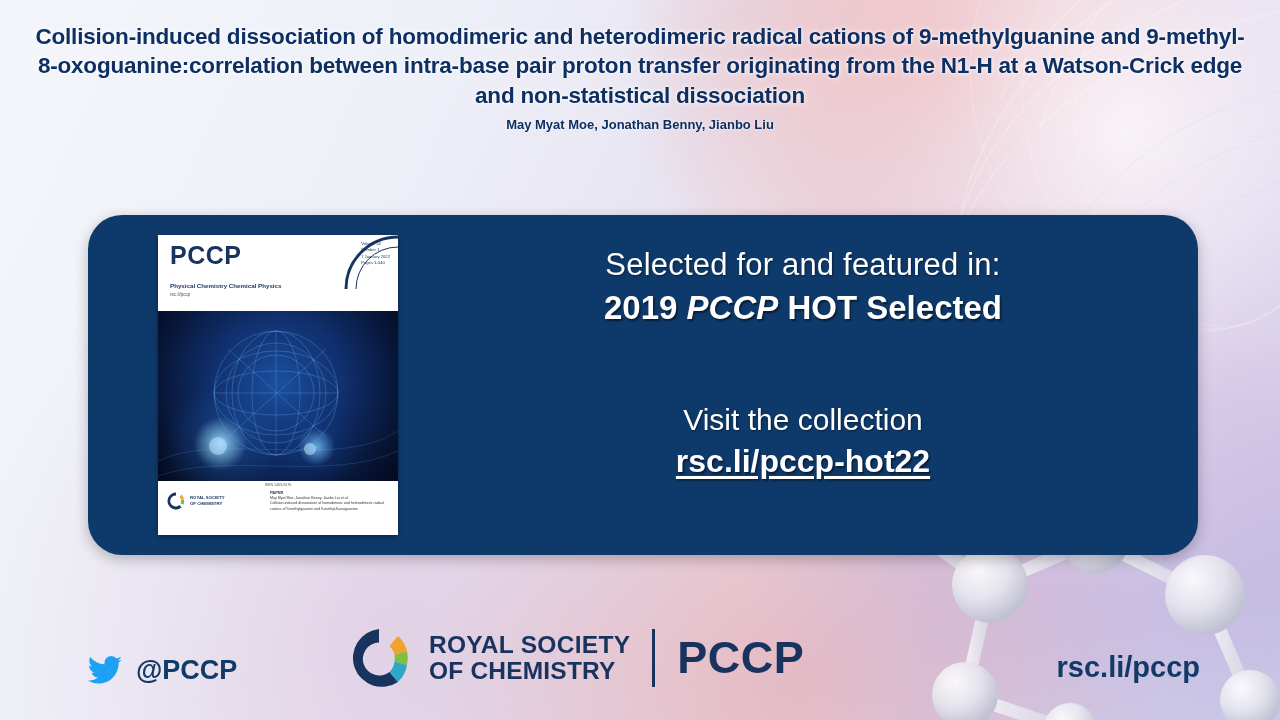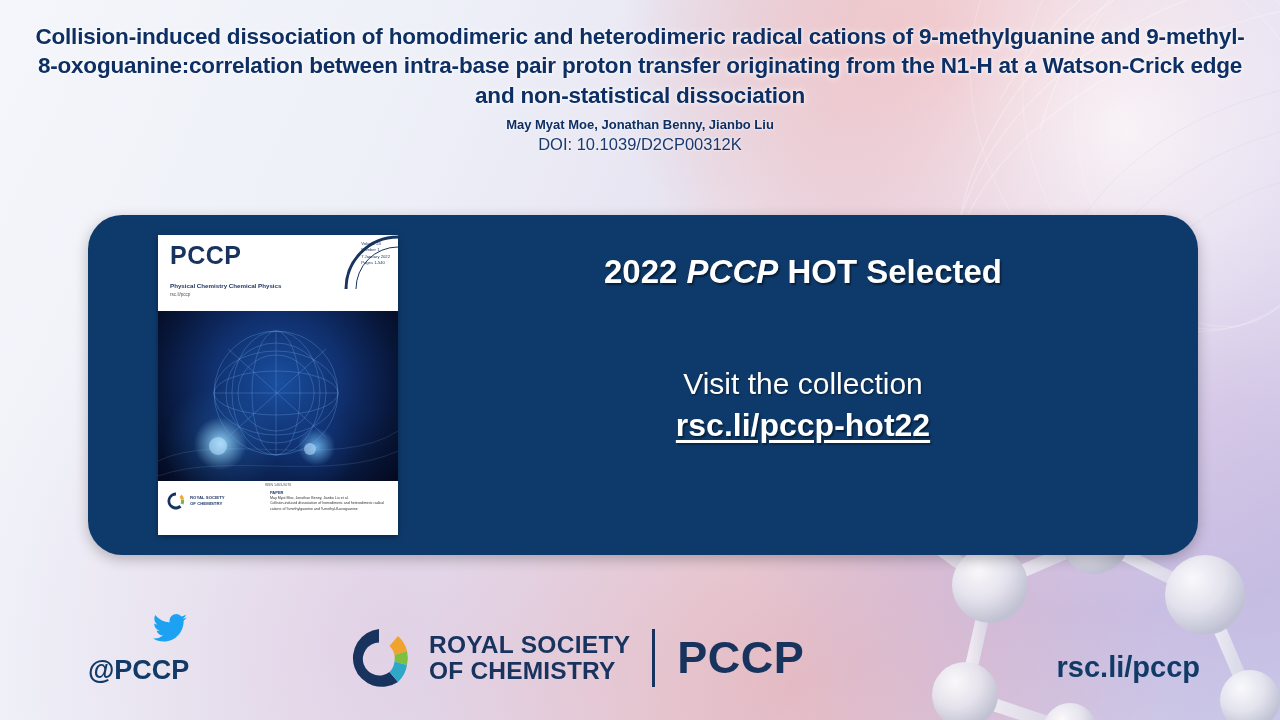--- a/index.html
+++ b/index.html
@@ -187,21 +187,21 @@
     cursor: pointer;
   }
 
   
   .footer {
     position: absolute; left: 0; bottom: 34px; width: 1280px;
     display: flex; align-items: center;
   }
   .twitter {
     position: absolute; left: 88px; bottom: 0;
-    display: flex; align-items: flex-end; gap: 12px; flex-direction: column;
+    display: flex; align-items: flex-start; gap: 12px;
   }
   .tw-icon { width: 36px; height: 30px; }
   .tw-icon svg { width: 100%; height: 100%; }
   .tw-handle { font-size: 27px; font-weight: bold; color: #123a66; }
 
   .rsc-lockup {
     position: absolute; left: 345px; bottom: -6px;
     display: flex; align-items: center; gap: 16px;
   }
   .rsc-ring { width: 68px; height: 68px; }
@@ -274,21 +274,20 @@
         <circle cx="360" cy="45" r="26" fill="url(#ball)"></circle>
         <circle cx="500" cy="300" r="30" fill="url(#ball)"></circle>
         <circle cx="320" cy="330" r="27" fill="url(#ball)"></circle>
       </g>
     </svg>
   </div>
 
   <div class="header">
     <div class="title">Collision-induced dissociation of homodimeric and heterodimeric radical cations of 9-methylguanine and 9-methyl-8-oxoguanine:correlation between intra-base pair proton transfer originating from the N1-H at a Watson-Crick edge and non-statistical dissociation</div>
     <div class="authors">May Myat Moe, Jonathan Benny, Jianbo Liu</div>
-    <div class="doi">DOI: 10.1039/D2CP00312K</div>
   </div>
 
   <div class="panel">
     <div class="panel-inner">
 
       <div class="cover">
         <div class="cover-top">
           <div class="cover-arc">
             <svg viewBox="0 0 58 58" xmlns="http://www.w3.org/2000/svg">
               <path d="M58,2 A52,52 0 0 0 6,54" fill="none" stroke="#17335e" stroke-width="3"></path>
@@ -343,22 +342,23 @@
           </div>
           <div class="cover-paper">
             <b>PAPER</b><br>
             <span style="white-space: pre-line;">May Myat Moe, Jonathan Benny, Jianbo Liu et al.
 Collision-induced dissociation of homodimeric and heterodimeric radical cations of 9-methylguanine and 9-methyl-8-oxoguanine</span>
           </div>
         </div>
       </div>
 
       <div class="panel-text">
+        <div class="sel-line">Selected for and featured in:</div>
         <div class="hot-line">
-          <span>2022 </span><span class="it">PCCP</span><span> HOT Selected</span>
+          <span>2019 </span><span class="it">PCCP</span><span> HOT Selected</span>
         </div>
         <div class="visit">Visit the collection</div>
         <a class="collection-link" href="#">rsc.li/pccp-hot22</a>
       </div>
 
     </div>
   </div>
 
   <div class="footer">
 

